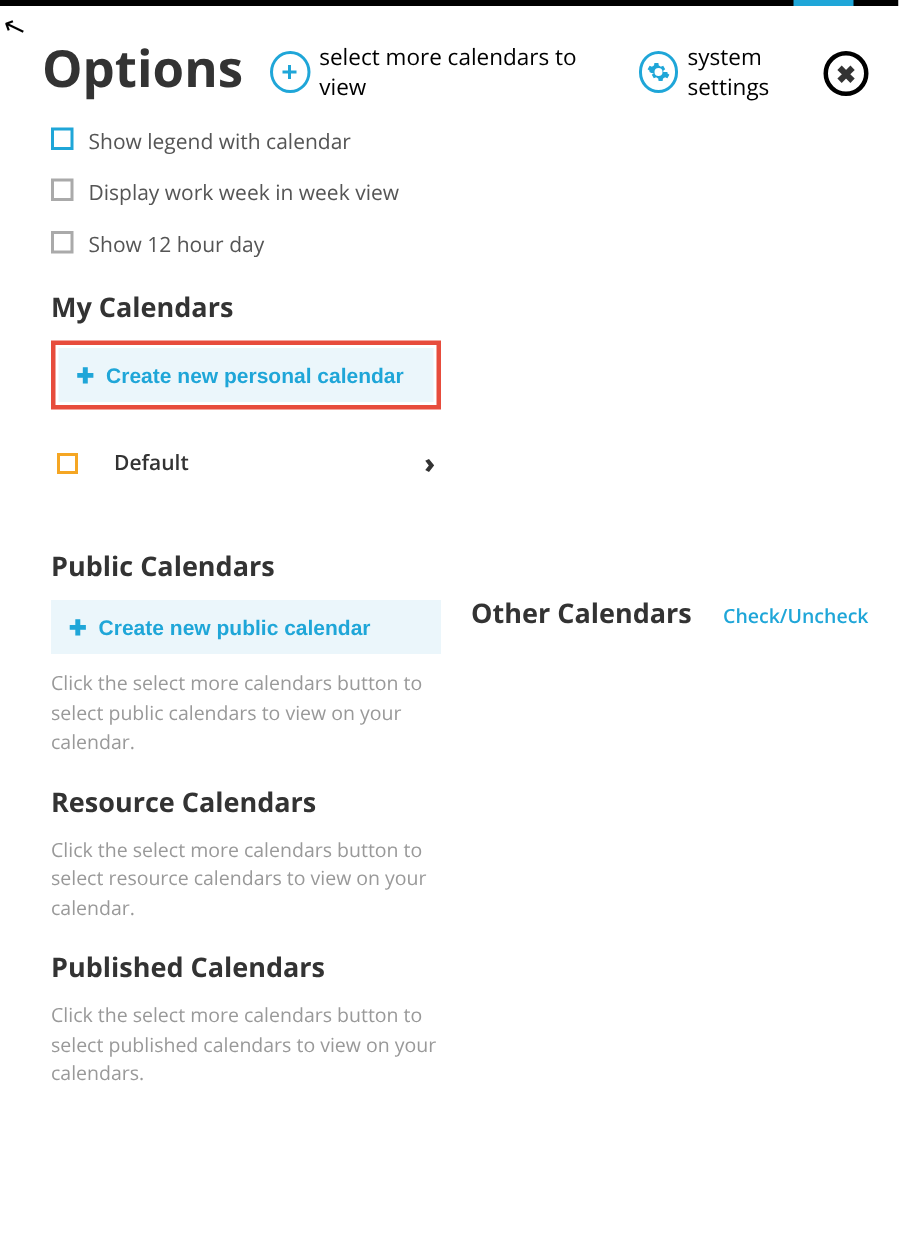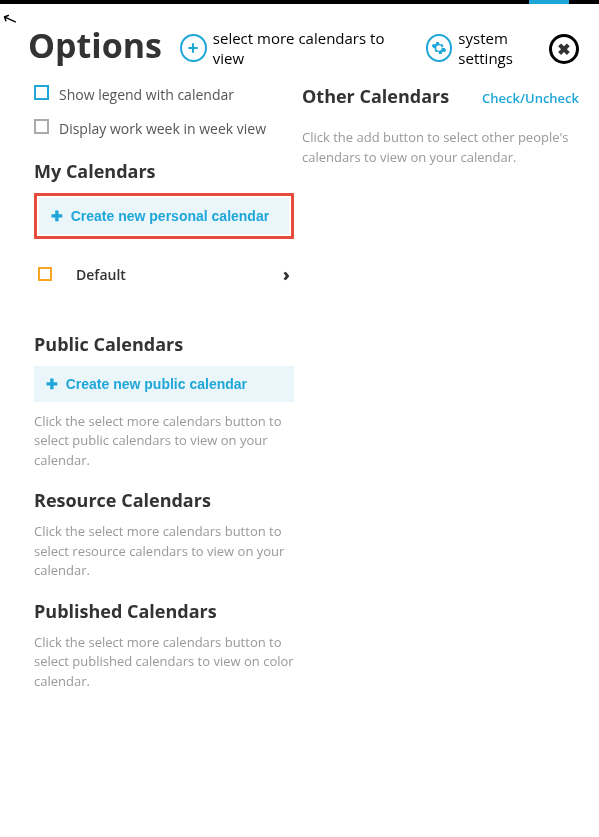--- a/index.html
+++ b/index.html
@@ -36,21 +36,21 @@
     display:flex; align-items:center; justify-content:center; color:#1fa6d8;
     font-weight:bold; font-size:16px; line-height:1;
   }
   .icon-circle svg { width:16px; height:16px; }
   .hdr-link { color:#000000; font-size:15px; margin-right:10px;}
   .close-circle {
     width:30px; height:30px; border:3px solid #000; border-radius:50%;
     display:flex; align-items:center; justify-content:center;
     position:absolute; right:20px; top:30px; font-weight:900; font-size:16px;
   }
-  .content { display:flex; padding: 0 20px 30px 34px; gap:8px;}
+  .content { display:flex; padding: 0 20px 30px 34px; gap:20px;align-items:center;}
   .left { width: 260px; }
   .right { flex:1; }
   .opt-row { display:flex; align-items:flex-start; margin: 6px 0 12px 0; font-size:14px; color:#555;}
   .cb { width:15px; height:15px; border:2px solid #aaa; margin-right:10px; margin-top:1px; flex-shrink:0; position:relative;}
   .cb.blue { border-color:#1fa6d8;}
   .cb.checked::after { content:""; position:absolute; inset:2px; background:#333;}
   .opt-text { line-height:1.6; }
   .section-title { font-size:18px; font-weight:700; color:#333; margin:18px 0 10px 0;}
   .right .section-title { font-size:18px; display:inline-block;}
   .btn {
@@ -102,20 +102,24 @@
 <div class="content">
   <div class="left">
     <div class="opt-row">
       <div class="cb blue"></div>
       <div class="opt-text">Show legend with calendar</div>
     </div>
     <div class="opt-row">
       <div class="cb"></div>
       <div class="opt-text">Display work week in week view</div>
     </div>
+    <div class="opt-row">
+      <div class="cb"></div>
+      <div class="opt-text">Show 12 hour day</div>
+    </div>
 
     <div class="section-title">My Calendars</div>
     <div class="highlight-box">
       <button class="btn">
         <span class="plus">✚</span>
         <span>Create new personal calendar</span>
       </button>
     </div>
     <div class="cal-row">
       <div class="cal-cb"></div>
@@ -127,23 +131,22 @@
     <button class="btn">
       <span class="plus">✚</span>
       <span>Create new public calendar</span>
     </button>
     <div class="muted">Click the select more calendars button to select public calendars to view on your calendar.</div>
 
     <div class="section-title">Resource Calendars</div>
     <div class="muted">Click the select more calendars button to select resource calendars to view on your calendar.</div>
 
     <div class="section-title">Published Calendars</div>
-    <div class="muted">Click the select more calendars button to select published calendars to view on color calendar.</div>
+    <div class="muted">Click the select more calendars button to select published calendars to view on your calendars.</div>
   </div>
 
   <div class="right">
     <div class="right-hdr">
       <div class="section-title" style="margin-top:0">Other Calendars</div>
       <a class="check-link">Check/Uncheck</a>
     </div>
-    <div class="muted">Click the add button to select other people's calendars to view on your calendar.</div>
   </div>
 </div>
 
 </body></html>

